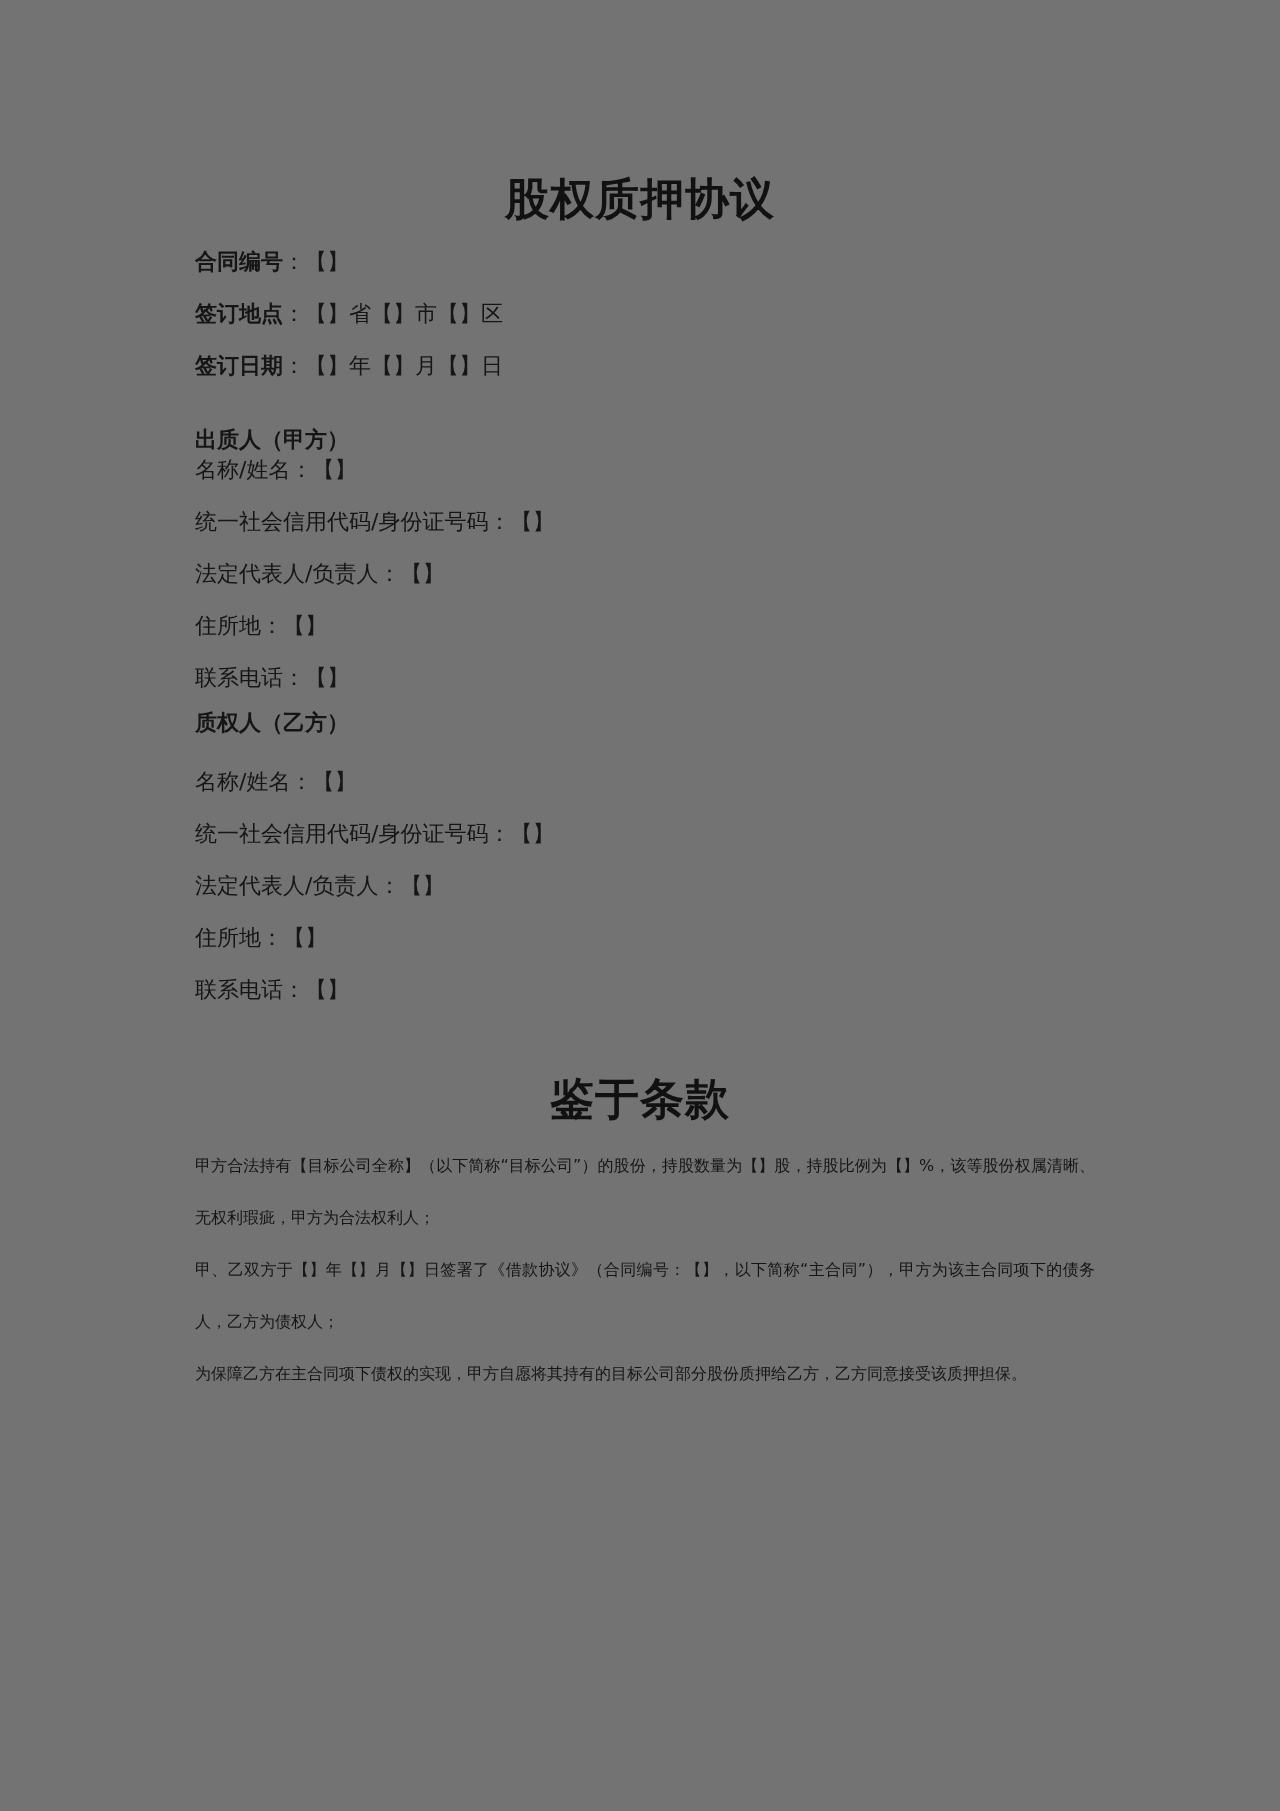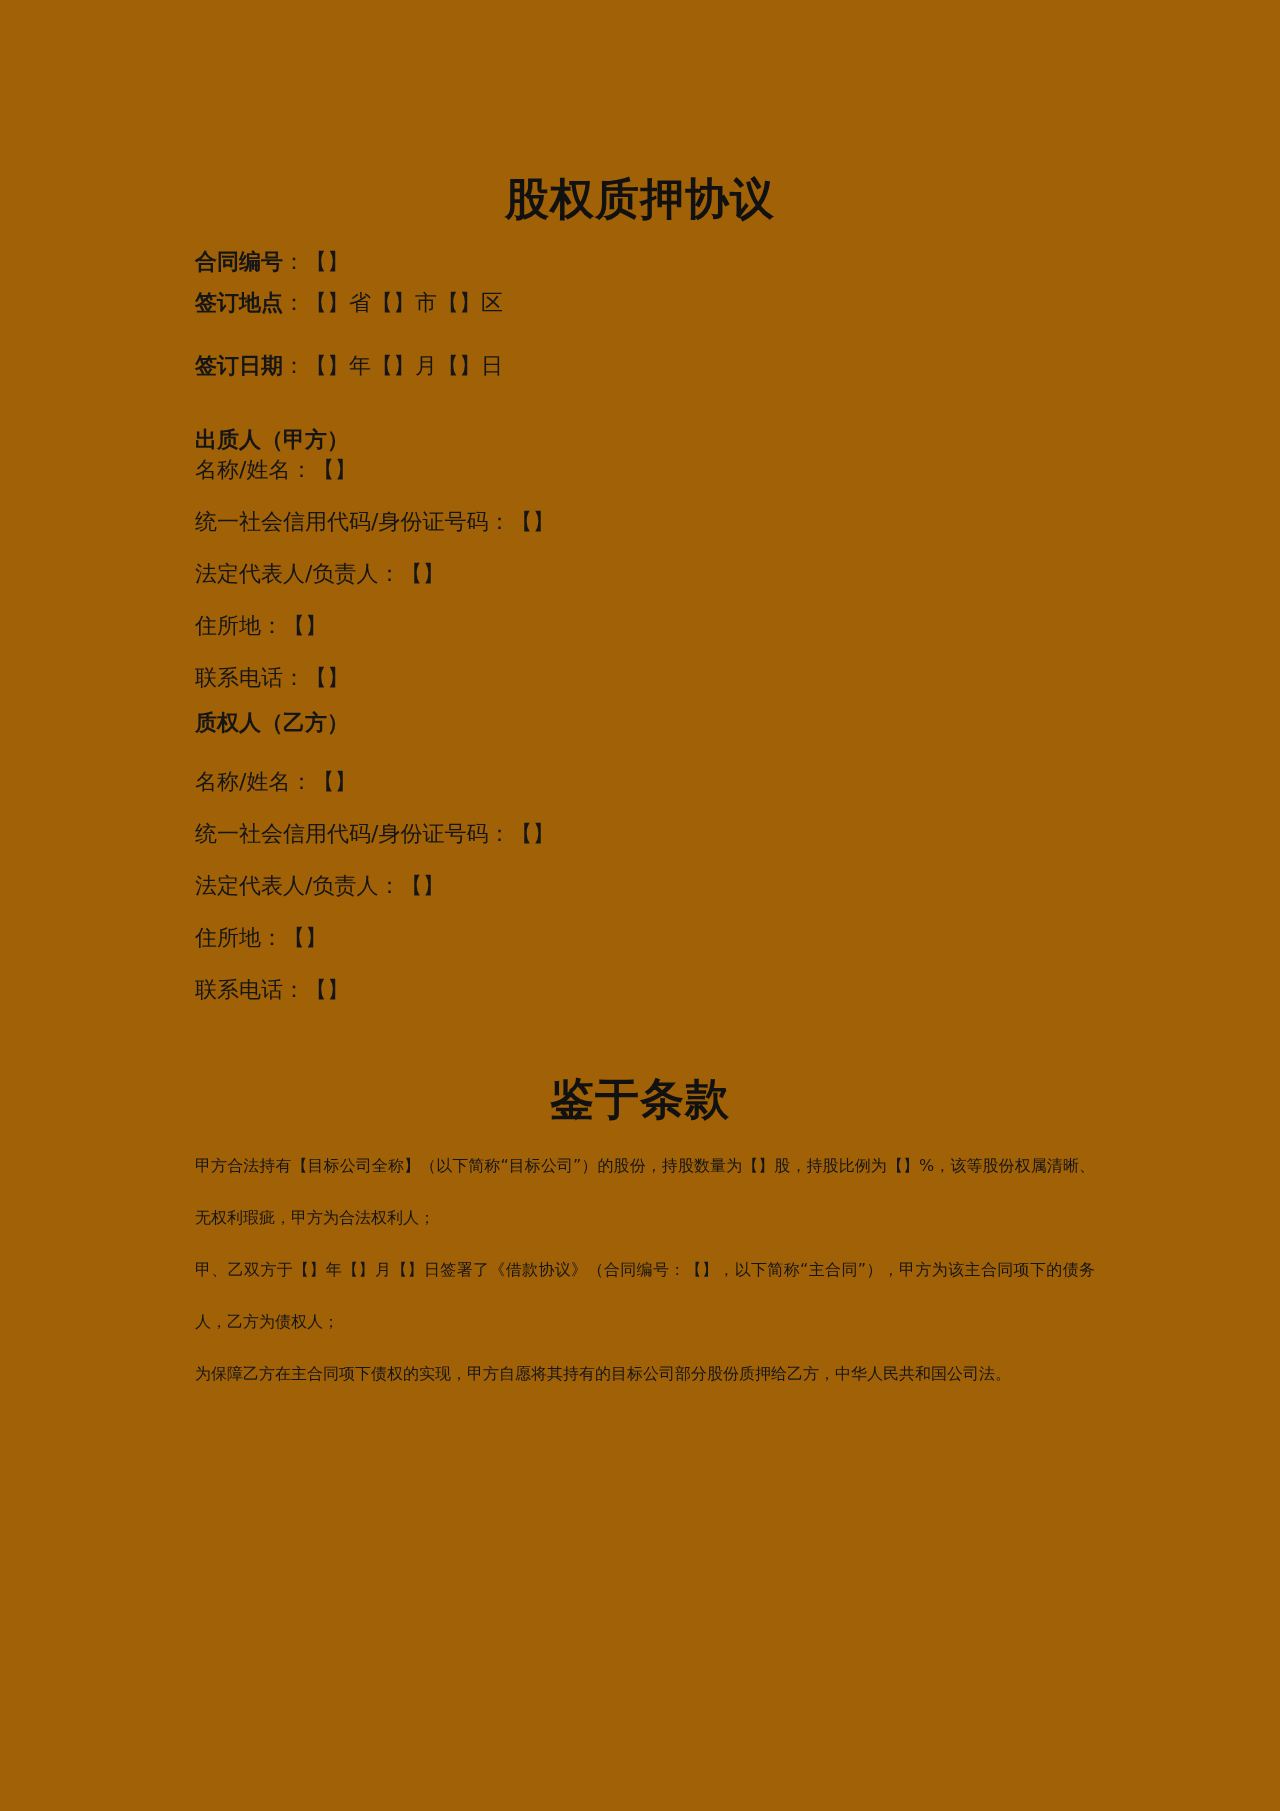--- a/index.html
+++ b/index.html
@@ -1,37 +1,37 @@
 <!DOCTYPE html>
 <html><head>
 <meta charset="utf-8">
 <style>
   html, body { margin: 0; padding: 0; background: #ffffff; }
   body { width: 1280px; height: 1811px; position: relative; overflow: hidden;
          font-family: "DejaVu Sans", "Liberation Sans", sans-serif; color: #111111; }
-  .page { position: absolute; left: 0; top: 0; width: 1280px; height: 1811px; background: #a16207; }
+  .page { position: absolute; left: 0; top: 0; width: 1280px; height: 1811px; background: #737373; }
   .title { position: absolute; left: 0; width: 1280px; text-align: center;
            font-size: 44px; font-weight: bold; letter-spacing: 1px; color: #111; }
   .line { position: absolute; left: 195px; font-size: 22px; line-height: 30px; white-space: nowrap; color: #151515; }
   .bold { font-weight: bold; text-align: center; }
   .para { position: absolute; left: 195px; width: 900px; font-size: 16px; line-height: 52px; color: #151515;
           text-align: justify; }
   .para p { margin: 0; }
 </style>
 </head>
 <body>
 
 <div class="page">
 
   <div class="title" style="top:170px;">股权质押协议</div>
 
   <div class="line" style="top:247px;">
     <span class="bold">合同编号</span><span>：</span><span>【】</span>
   </div>
-  <div class="line" style="top:288px;">
+  <div class="line" style="top:299px;">
     <span class="bold">签订地点</span><span>：</span><span>【】省【】市【】区</span>
   </div>
   <div class="line" style="top:351px;">
     <span class="bold">签订日期</span><span>：</span><span>【】年【】月【】日</span>
   </div>
 
   <div class="line bold" style="top:425px;">出质人（甲方）</div>
   <div class="line" style="top:455px;">
     <span>名称/姓名：</span><span>【】</span>
   </div>
@@ -63,16 +63,16 @@
   </div>
   <div class="line" style="top:975px;">
     <span>联系电话：</span><span>【】</span>
   </div>
 
   <div class="title" style="top:1070px;">鉴于条款</div>
 
   <div class="para" style="top:1140px;">
     <p>甲方合法持有【目标公司全称】（以下简称“目标公司”）的股份，持股数量为【】股，持股比例为【】%，该等股份权属清晰、无权利瑕疵，甲方为合法权利人；</p>
     <p>甲、乙双方于【】年【】月【】日签署了《借款协议》（合同编号：【】，以下简称“主合同”），甲方为该主合同项下的债务人，乙方为债权人；</p>
-    <p>为保障乙方在主合同项下债权的实现，甲方自愿将其持有的目标公司部分股份质押给乙方，中华人民共和国公司法。</p>
+    <p>为保障乙方在主合同项下债权的实现，甲方自愿将其持有的目标公司部分股份质押给乙方，乙方同意接受该质押担保。</p>
   </div>
 
 </div>
 
 </body></html>

